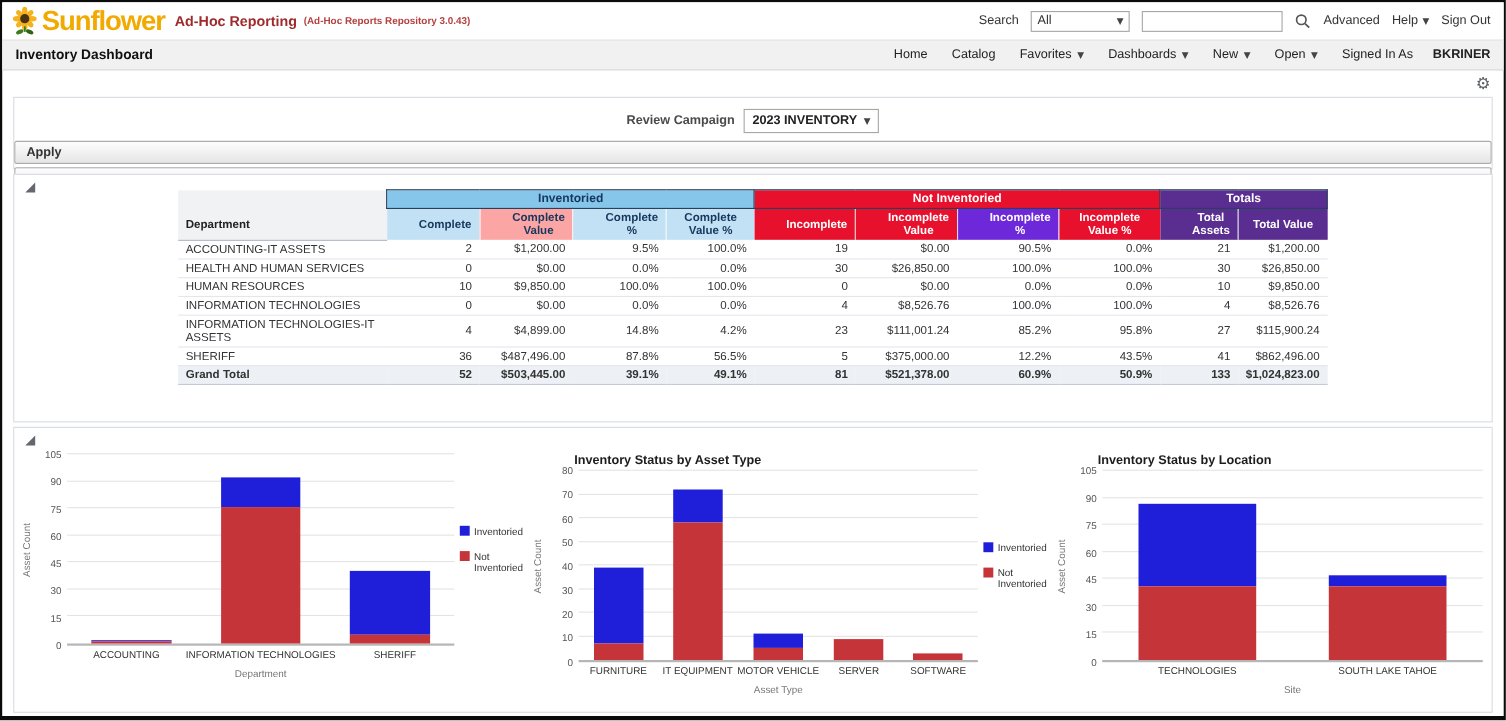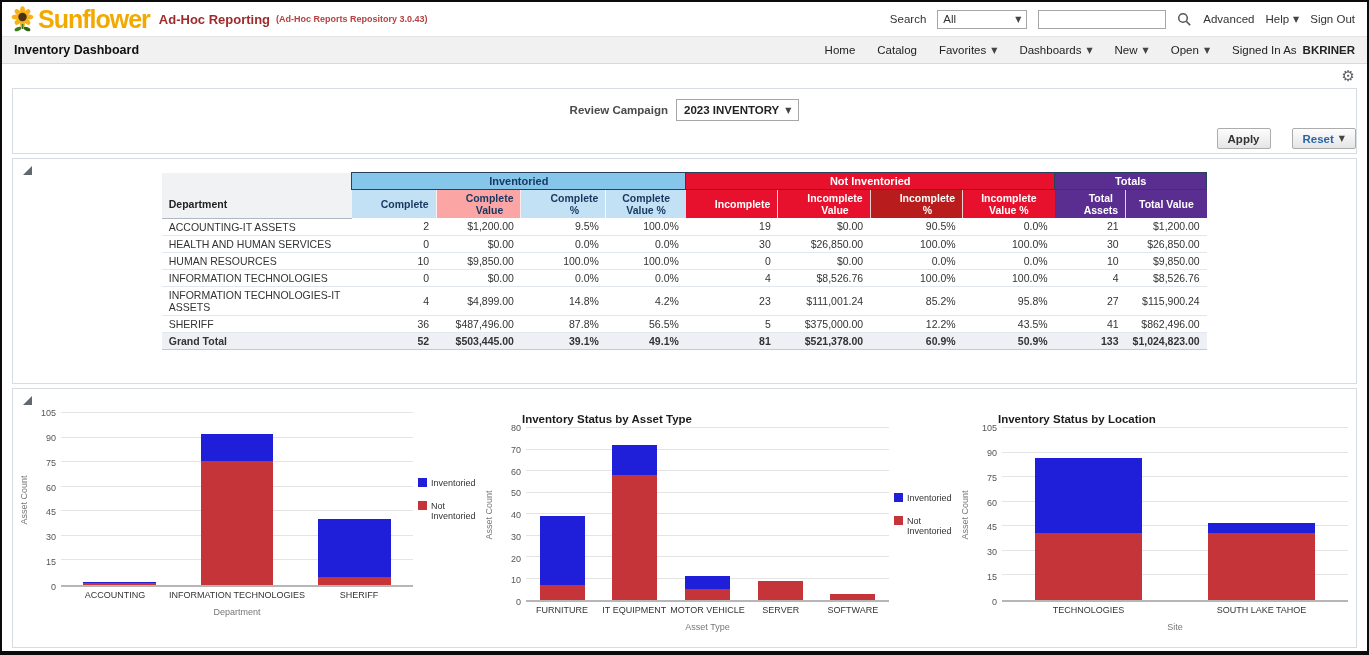--- a/index.html
+++ b/index.html
@@ -17,33 +17,33 @@
   .chev{font-size:8px;color:#444;font-family:"DejaVu Sans",sans-serif;}
   .search-input{width:128px;height:19px;border:1px solid #A6A6A6;box-sizing:border-box;font-size:11px;padding:0 4px;}
   .toplink{cursor:pointer;}
   .menu-link{display:flex;align-items:center;gap:4px;cursor:pointer;}
   
   .subbar{height:26px;background:#F1F1F1;border-top:1px solid #E4E4E4;border-bottom:1px solid #D9D9D9;
         display:flex;align-items:center;padding:0 12px;}
   .page-title{font-size:12.5px;font-weight:bold;color:#101010;}
   .nav{margin-left:auto;display:flex;align-items:center;gap:22px;font-size:11.5px;color:#222;}
   .nav-item{display:flex;align-items:center;gap:5px;cursor:pointer;}
-  .signed{display:flex;align-items:center;gap:6px;}
+  .signed{display:flex;align-items:center;gap:18px;}
   .user{font-weight:bold;}
   
   .gear-row{height:24px;display:flex;justify-content:flex-end;align-items:center;padding:0 12px;}
   .gear{font-family:"DejaVu Sans",sans-serif;font-size:15px;color:#5D6165;cursor:pointer;line-height:1;}
   
   .panel{margin:0 10px 4px 10px;border:1px solid #D7DCE2;background:#fff;position:relative;box-sizing:border-box;}
   .panel-prompts{height:66px;}
   .prompt-row1{display:flex;justify-content:center;align-items:center;gap:8px;margin-top:10px;}
   .prompt-label{font-size:11.5px;font-weight:bold;color:#4A4A4A;}
   .campaign-select{border:1px solid #A6A6A6;background:#fff;height:20px;display:flex;align-items:center;gap:6px;
         padding:0 7px;font-size:11.5px;font-weight:bold;color:#222;cursor:pointer;}
-  .prompt-row2{display:flex;justify-content:flex-end;gap:21px;margin-top:7px;}
+  .prompt-row2{display:flex;justify-content:space-between;gap:3px;margin-top:7px;flex-direction:column;}
   .btn{height:21px;border:1px solid #ACACAC;border-radius:2px;background:linear-gradient(#FDFDFD,#E5E5E5);
         font-size:11.5px;font-weight:bold;color:#333;padding:0 10px;display:flex;align-items:center;gap:5px;cursor:pointer;
         font-family:"Liberation Sans",sans-serif;}
   .btn-reset{color:#2A63A8;}
   .collapse-tri{position:absolute;top:7px;left:10px;width:0;height:0;border-left:9px solid transparent;
         border-bottom:9px solid #62686E;cursor:pointer;}
   
   .panel-summary{height:226px;}
   .summary-title{text-align:center;font-size:14px;font-weight:bold;color:#111;margin-top:15px;}
   table.summary{border-collapse:collapse;margin:13px auto 0 auto;font-size:10.5px;color:#333;table-layout:fixed;}
@@ -207,21 +207,21 @@
             <th class="gh" colspan="2" style="background: rgb(90, 45, 145); color: rgb(255, 255, 255);">Totals</th>
           </tr>
           <tr>
             <th class="dept-h">Department</th>
             <th class="sub sep" style="background: rgb(195, 225, 244); color: rgb(23, 55, 94);">Complete</th>
             <th class="sub sep" style="background: #fca5a5; color: rgb(23, 55, 94); margin-left: 28px;">Complete Value</th>
             <th class="sub sep" style="background: rgb(195, 225, 244); color: rgb(23, 55, 94);">Complete %</th>
             <th class="sub" style="background: rgb(195, 225, 244); color: rgb(23, 55, 94);">Complete Value %</th>
             <th class="sub sep" style="background: rgb(232, 17, 45); color: rgb(255, 255, 255);">Incomplete</th>
             <th class="sub sep" style="background: rgb(232, 17, 45); color: rgb(255, 255, 255);">Incomplete Value</th>
-            <th class="sub sep" style="background: #b91c1c; color: rgb(255, 255, 255);">Incomplete %</th>
+            <th class="sub sep" style="background: #6d28d9; color: rgb(255, 255, 255);">Incomplete %</th>
             <th class="sub" style="background: rgb(232, 17, 45); color: rgb(255, 255, 255);">Incomplete Value %</th>
             <th class="sub sep" style="background: rgb(90, 45, 145); color: rgb(255, 255, 255);">Total Assets</th>
             <th class="sub" style="background: rgb(90, 45, 145); color: rgb(255, 255, 255);">Total Value</th>
           </tr>
         </thead>
         <tbody>
           <tr>
             <td class="c0">ACCOUNTING-IT ASSETS</td>
             <td class="num">2</td>
             <td class="num">$1,200.00</td>

